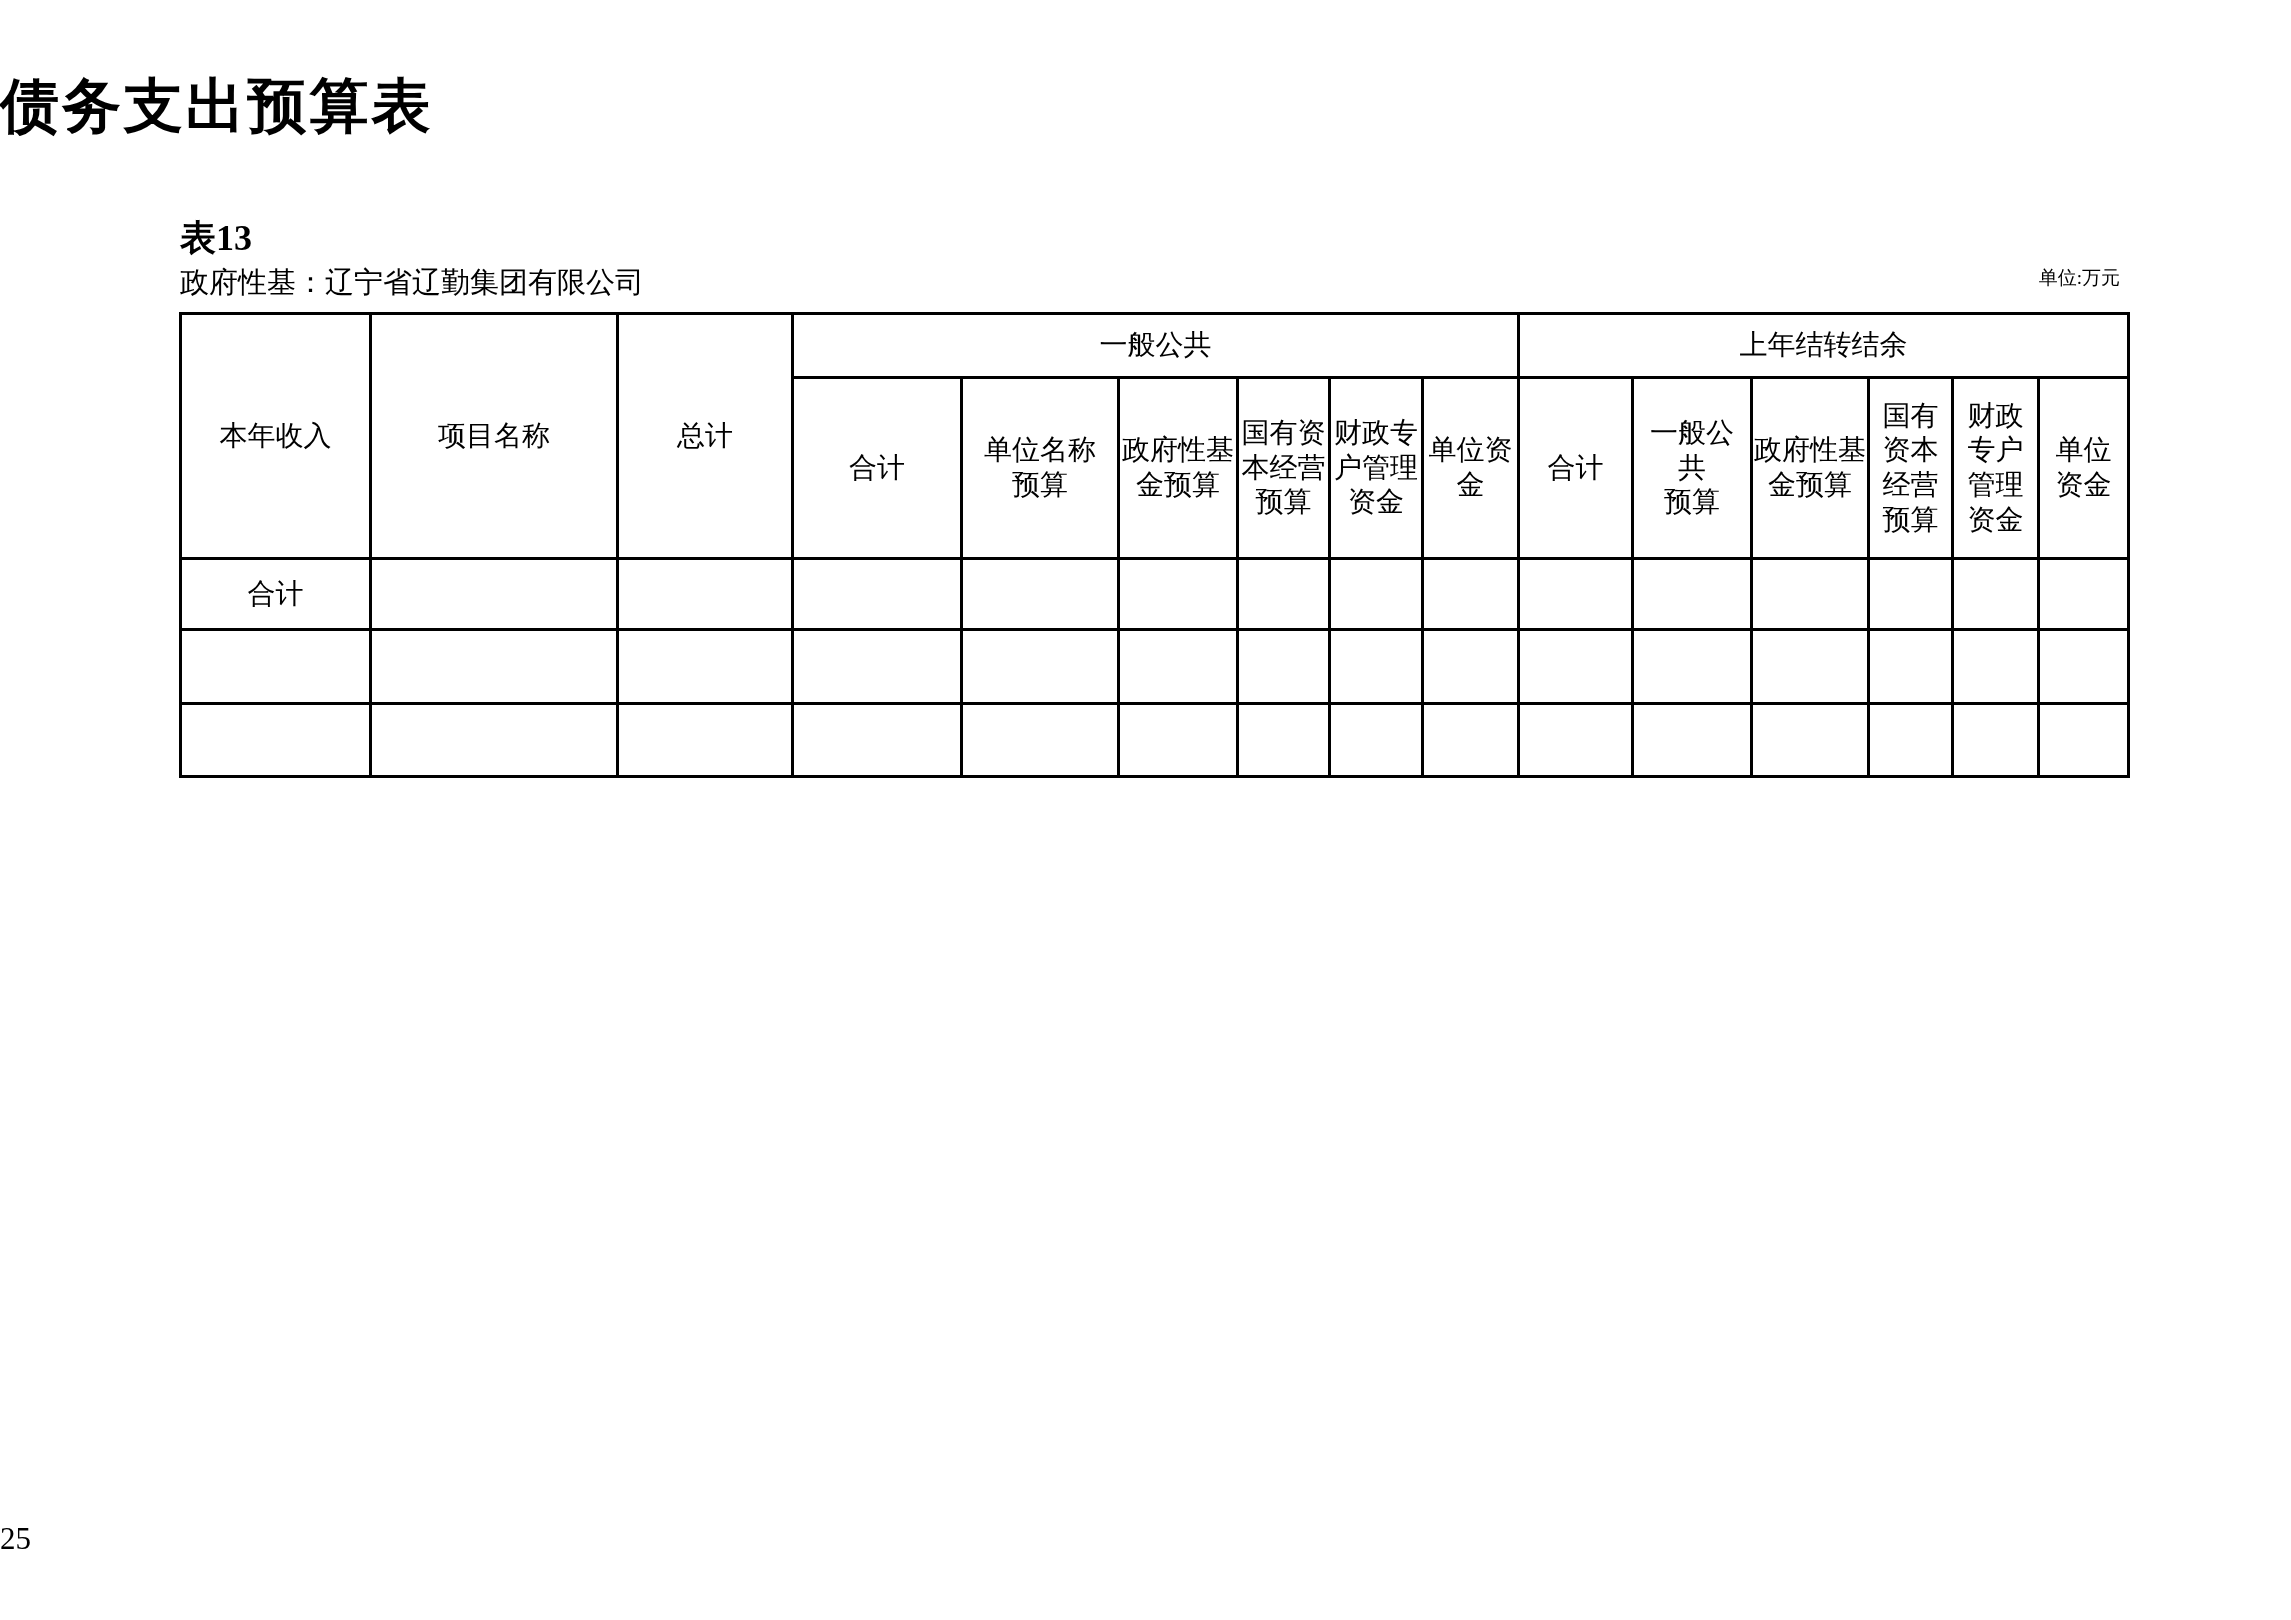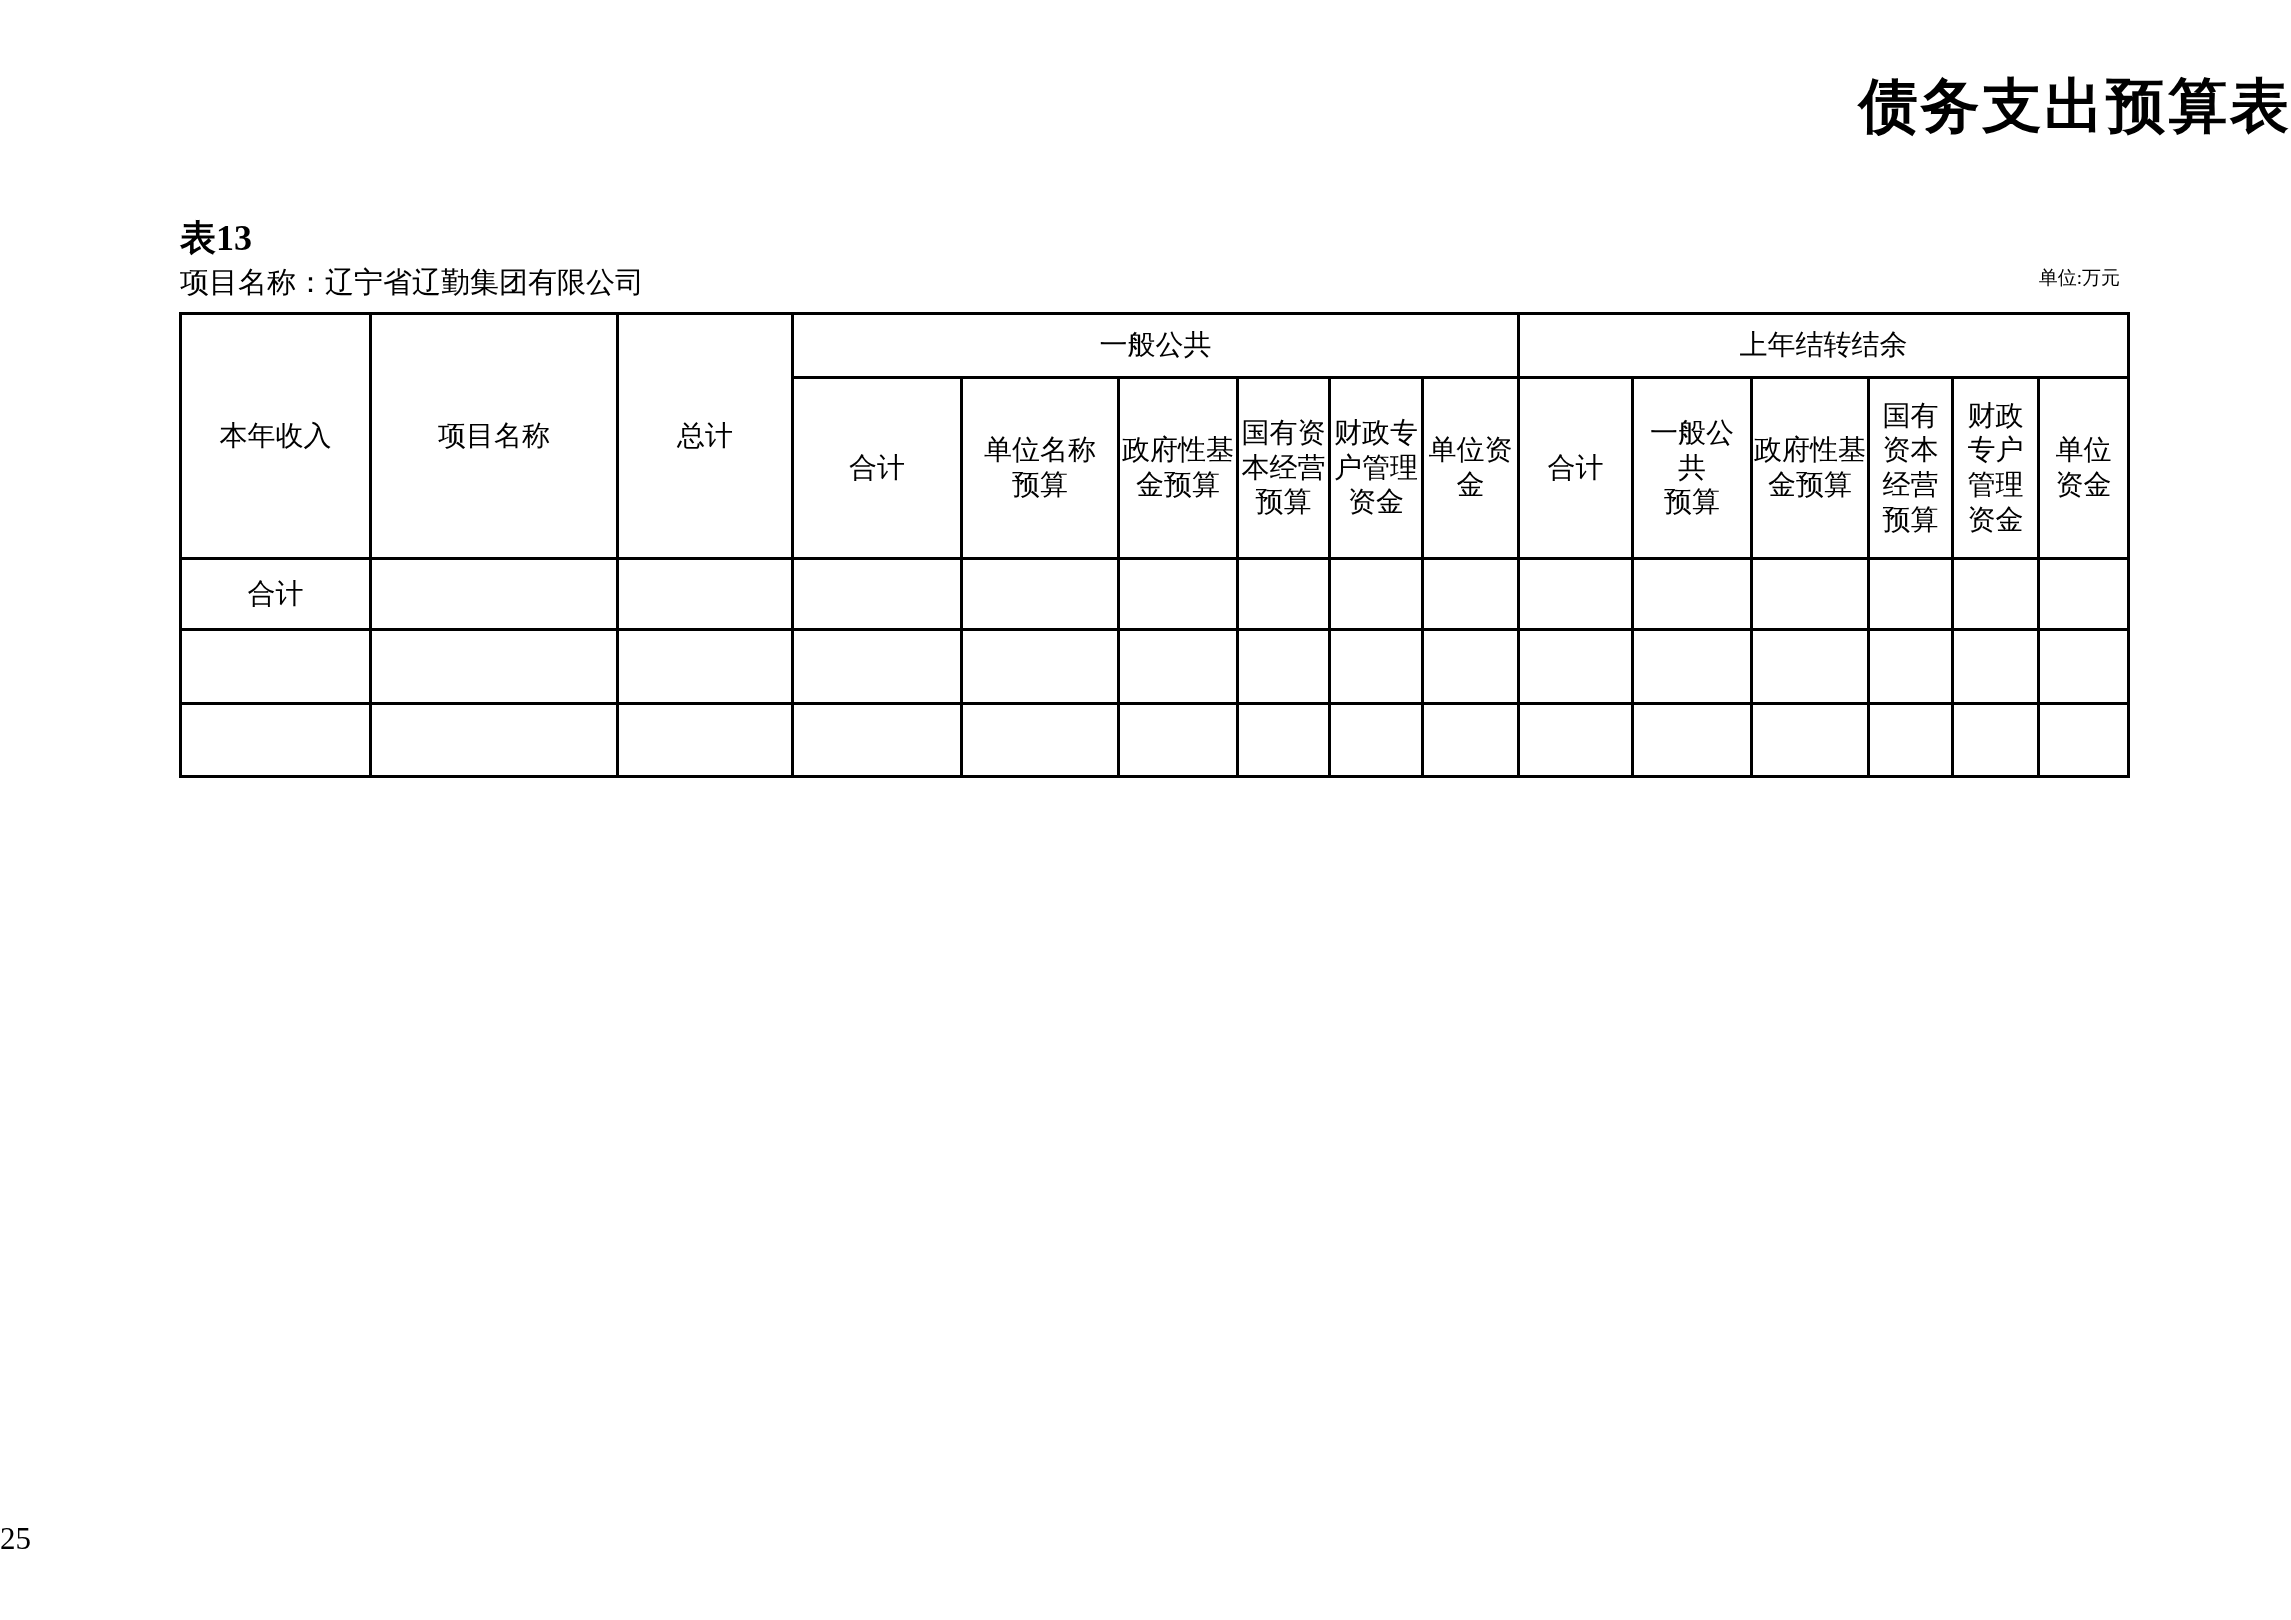--- a/index.html
+++ b/index.html
@@ -14,21 +14,21 @@
     width: 2292px;
     height: 1620px;
     background: #ffffff;
     overflow: hidden;
   }
   .doc-title {
     position: absolute;
     top: 67px;
     left: 0;
     width: 100%;
-    text-align: right;
+    text-align: left;
     font-size: 59px;
     font-weight: bold;
     letter-spacing: 2.9px;
   }
   .table-number {
     position: absolute;
     left: 180px;
     top: 214px;
     font-size: 36px;
     font-weight: bold;
@@ -81,21 +81,21 @@
   }
 </style>
 </head>
 <body>
 
 <div class="page">
 
   <div class="doc-title">债务支出预算表</div>
 
   <div class="table-number">表13</div>
-  <div class="dept-line">项目名称：辽宁省辽勤集团有限公司</div>
+  <div class="dept-line">政府性基：辽宁省辽勤集团有限公司</div>
   <div class="unit-line">单位:万元</div>
 
   <table class="budget">
     <colgroup>
       <col style="width:190px">
         <col style="width:247px">
         <col style="width:175px">
       <col style="width:169px">
         <col style="width:157px">
         <col style="width:119px">

